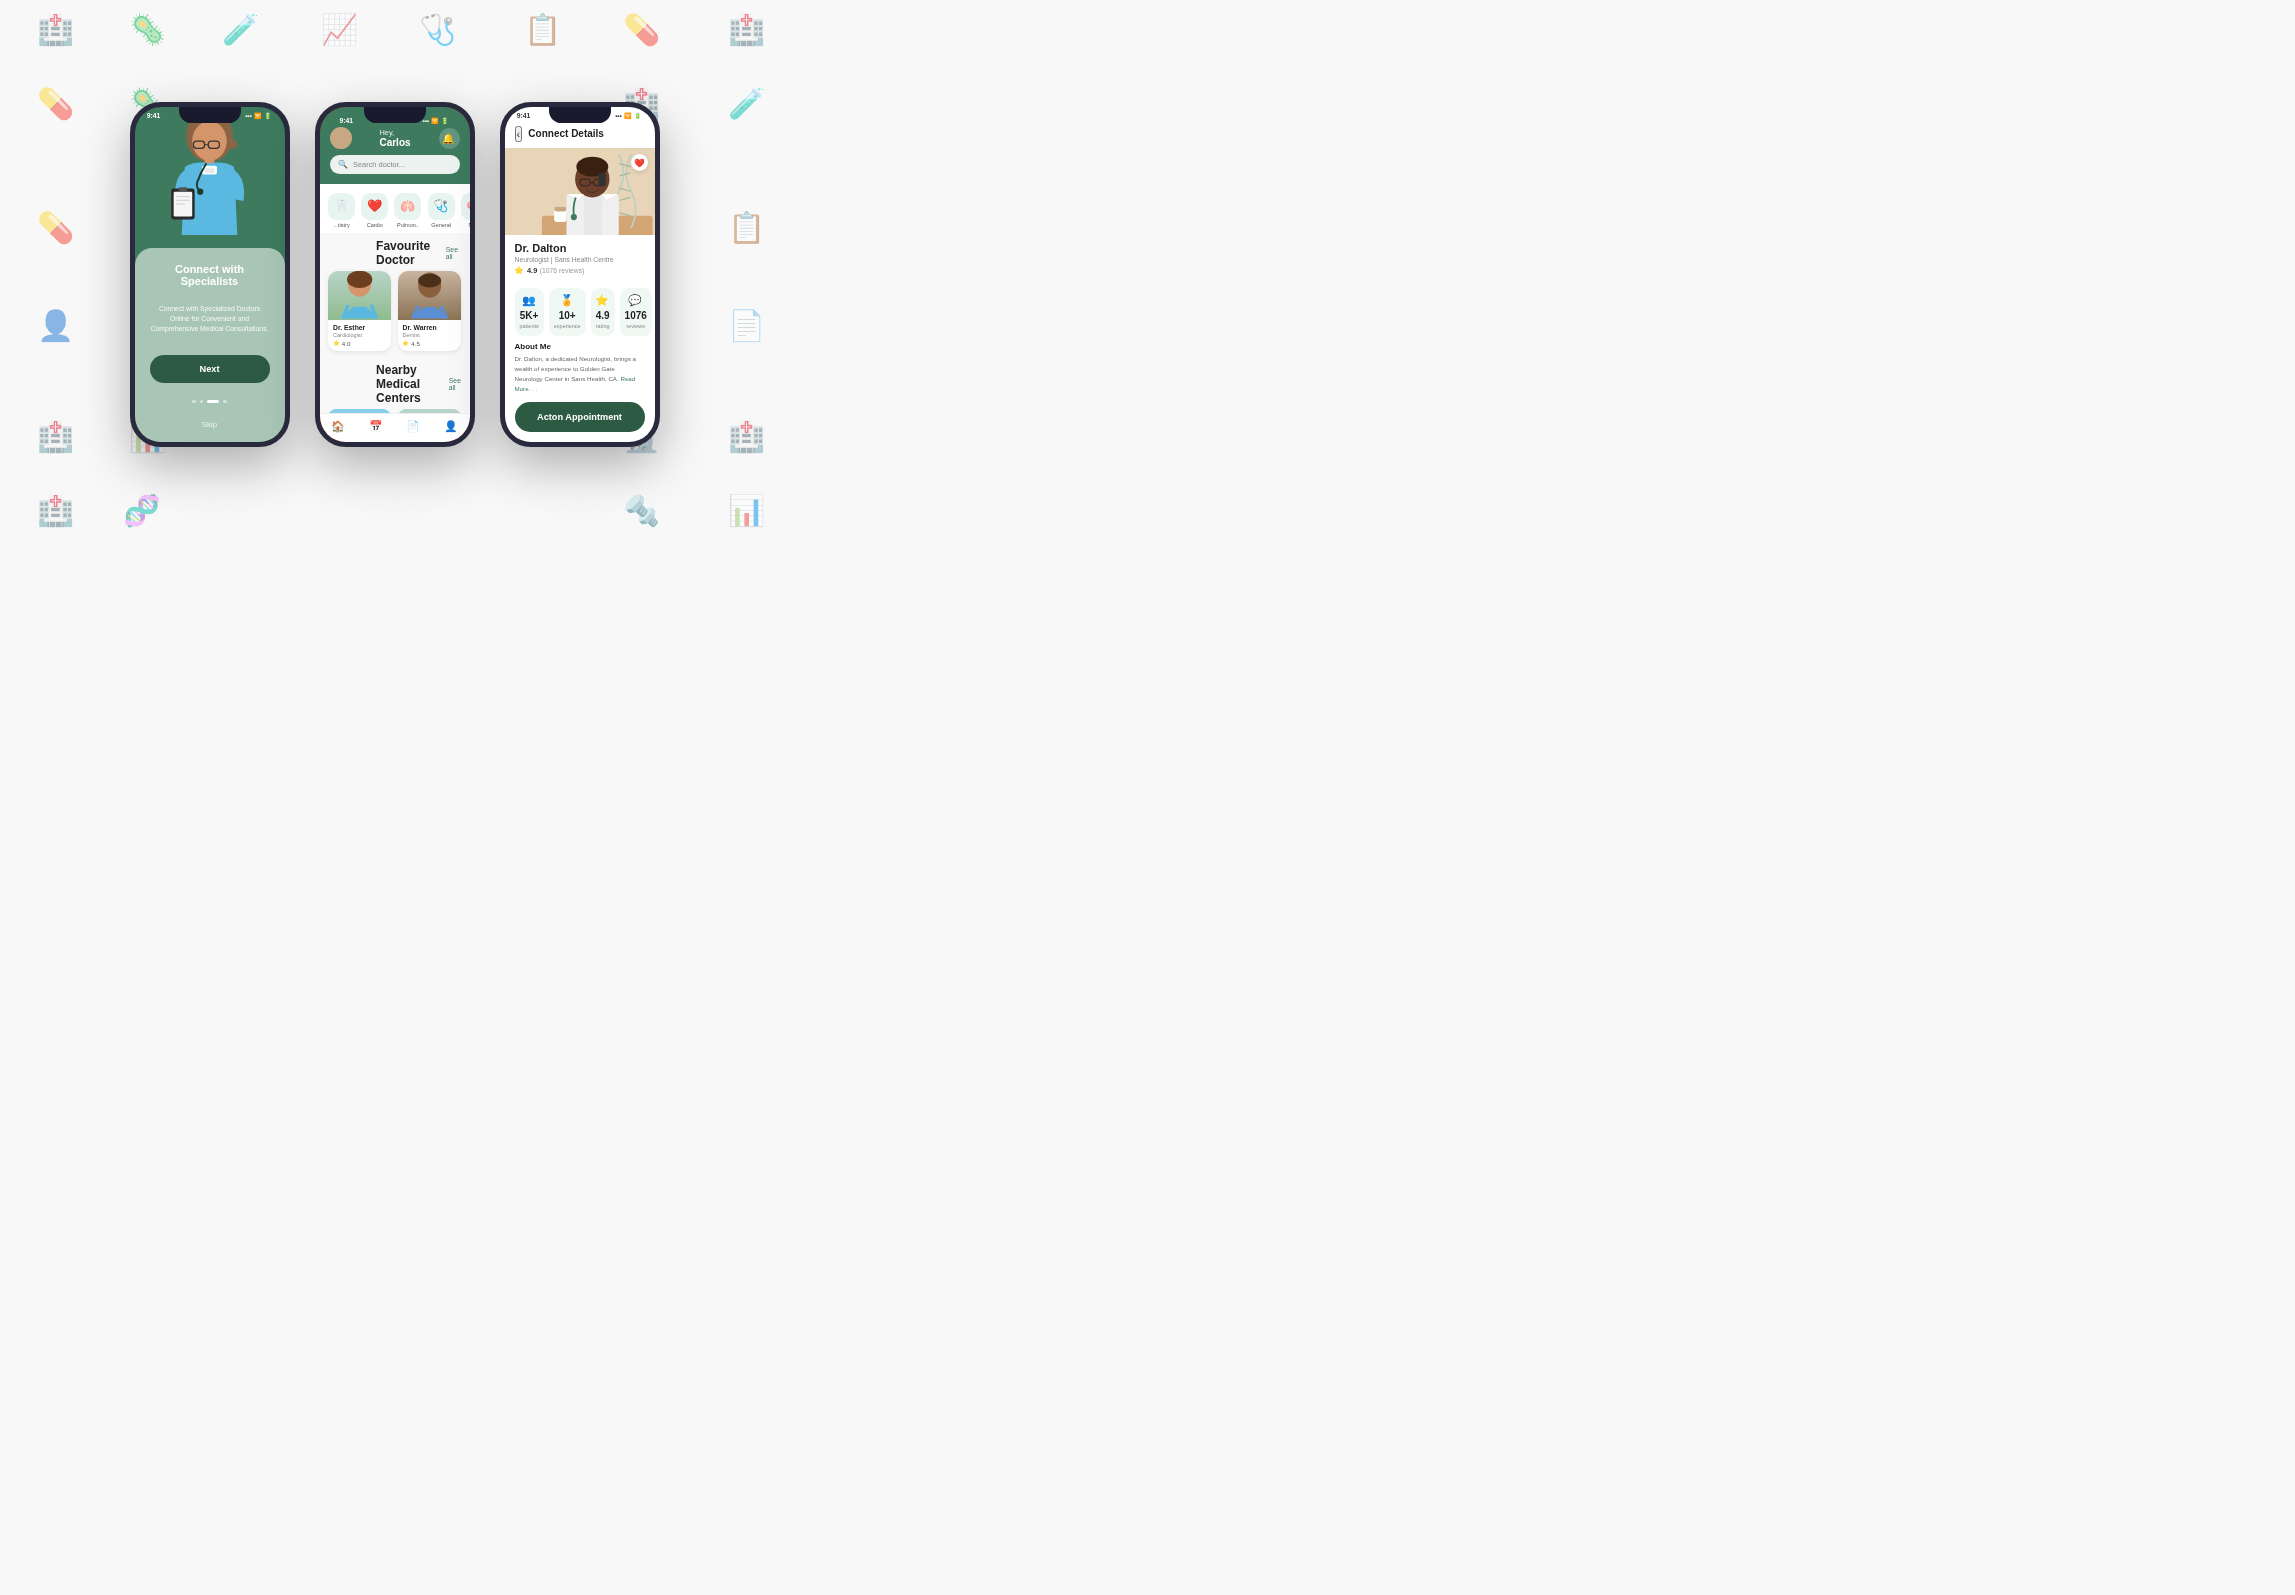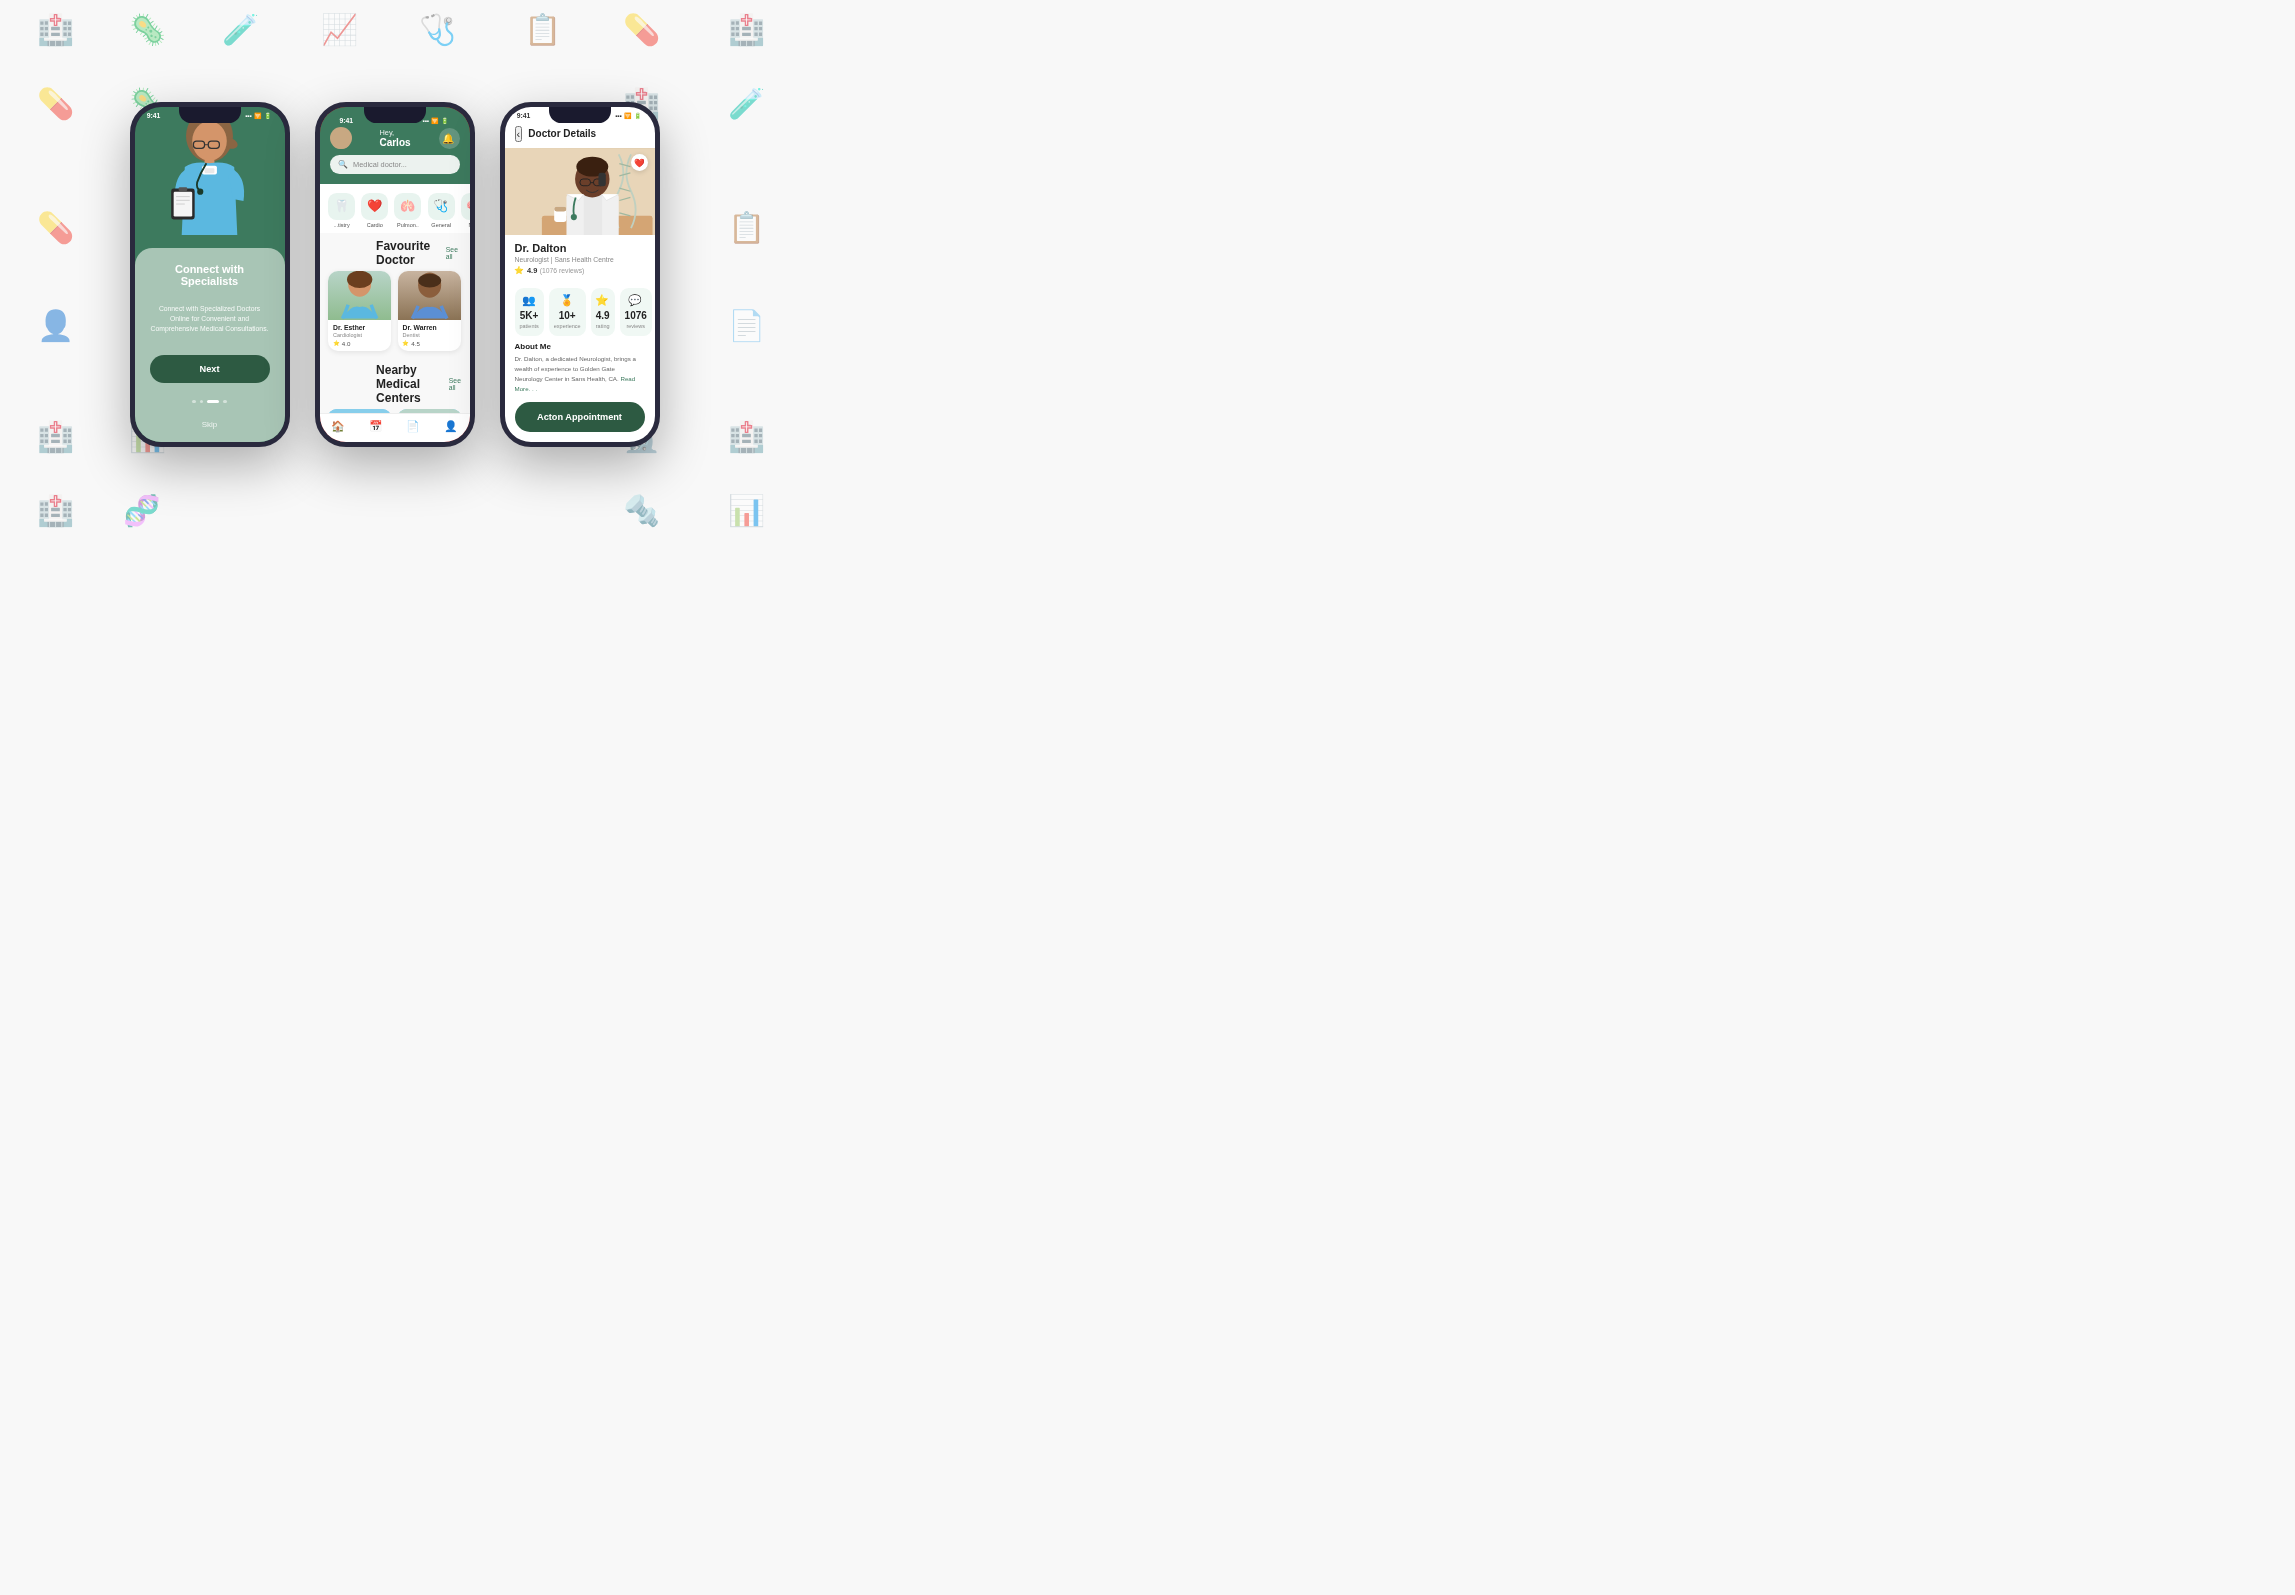--- a/index.html
+++ b/index.html
@@ -546,21 +546,21 @@
           <div class="greeting">
             <div class="hey">Hey,</div>
             <div class="name">Carlos</div>
           </div>
           <div class="notif-btn">
             <span>🔔</span>
           </div>
         </div>
         <div class="search-bar">
           <span class="search-icon-small">🔍</span>
-          <span>Medical doctor...</span>
+          <span>Search doctor...</span>
         </div>
       </div>
 
       <div class="phone-2-body">
 
         <div class="categories-row">
           <div class="category-item">
             <div class="category-icon-box">🦷</div>
             <span class="category-label">...tistry</span>
           </div>
@@ -690,21 +690,21 @@
         <span class="time">9:41</span>
         <div class="status-icons" style="color:#333;">
           <span>▪▪▪</span>
           <span>🛜</span>
           <span>🔋</span>
         </div>
       </div>
 
       <div class="detail-header">
         <button class="back-btn">‹</button>
-        <span class="detail-title">Doctor Details</span>
+        <span class="detail-title">Connect Details</span>
       </div>
 
       <div class="doctor-hero">
 
         <svg viewBox="0 0 244 170" width="150" height="105" style="position:absolute;top:0;left:0;">
 
           <rect x="0" y="0" width="244" height="170" fill="#e8d5b8"></rect>
 
           <rect x="60" y="110" width="180" height="60" fill="#d4a574" rx="4"></rect>
 

